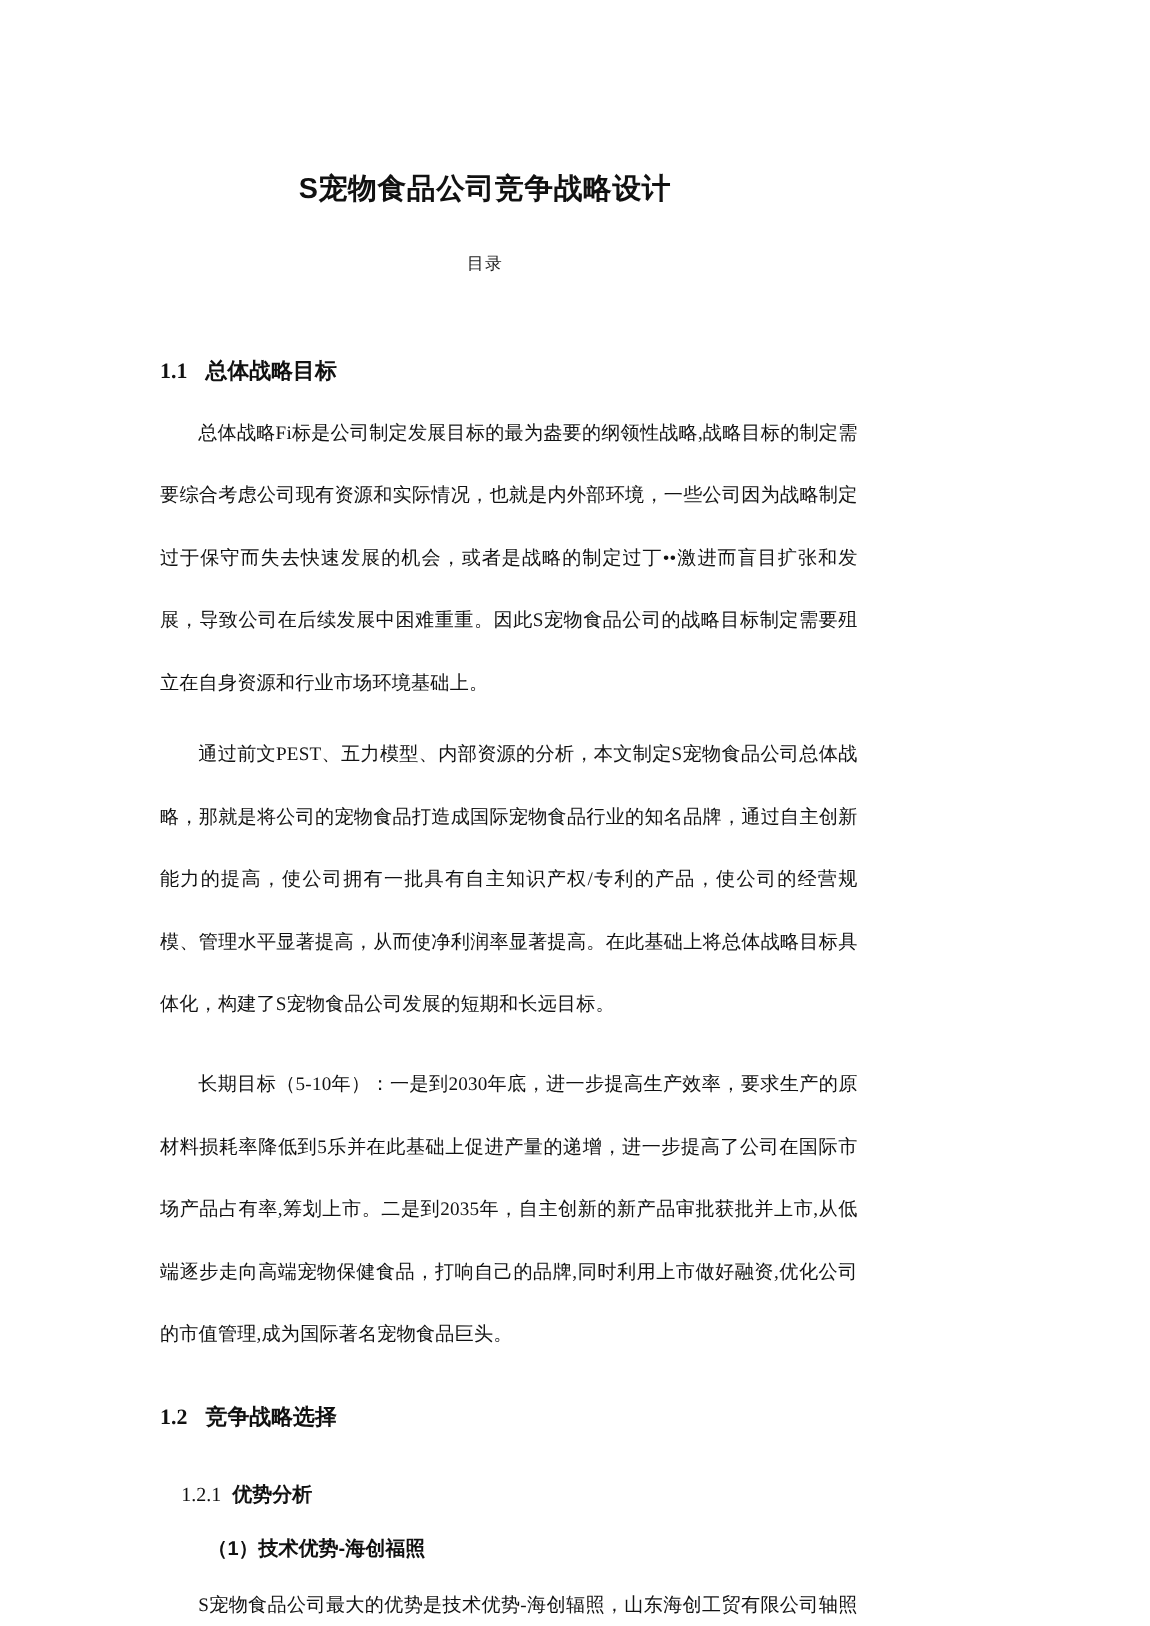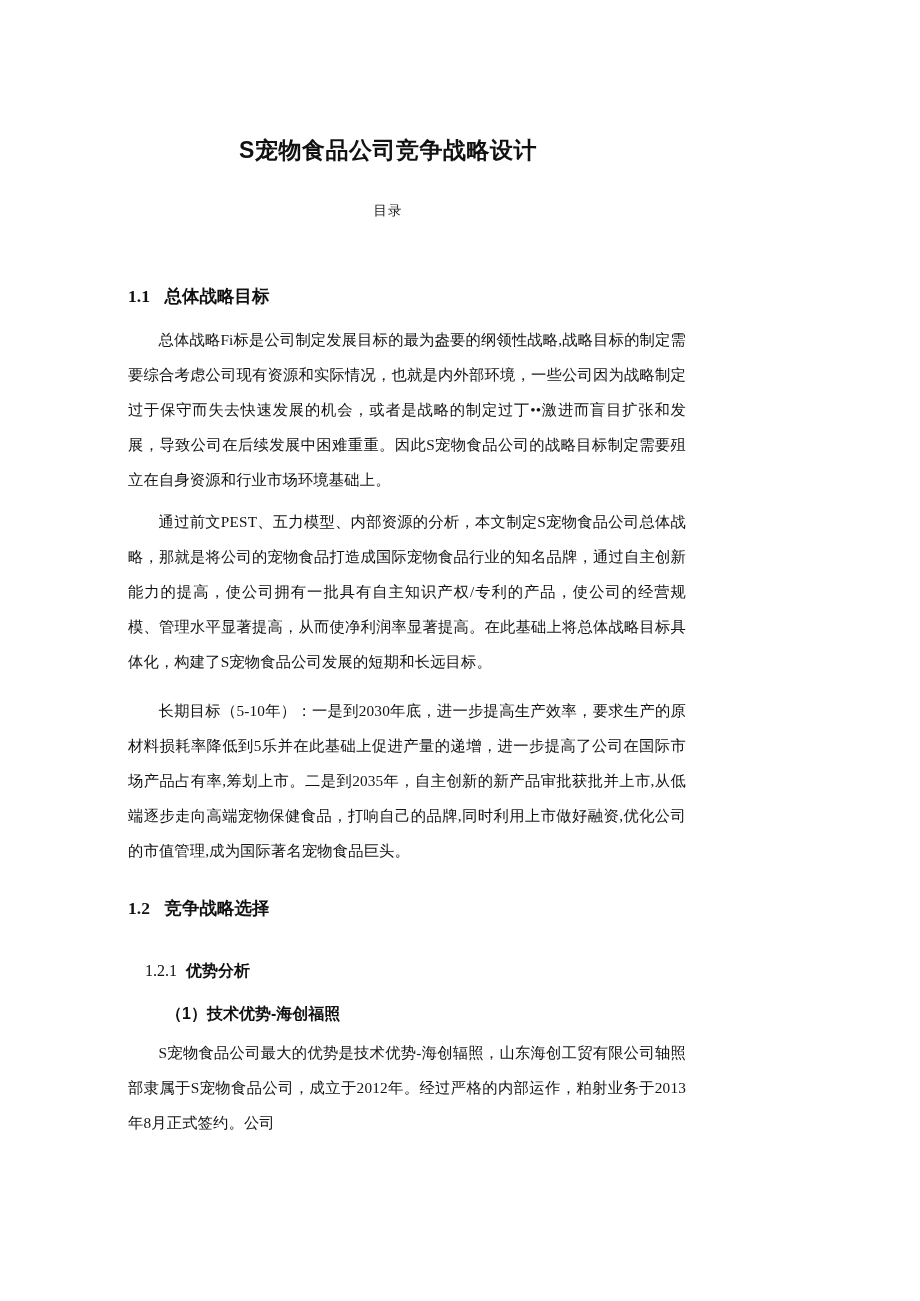--- a/index.html
+++ b/index.html
@@ -74,21 +74,21 @@
     font-weight: bold;
     font-size: 16px;
     color: #111;
     margin: 0;
     padding-left: 38px;
     white-space: pre;
   }
   p.body-text {
     font-family: "Liberation Serif", "DejaVu Serif", serif;
     font-size: 15.3px;
-    line-height: 35px;
+    line-height: 50px;
     text-align: justify;
     text-justify: inter-ideograph;
     text-indent: 2em;
     margin: 0;
     color: #121212;
     letter-spacing: 0.15px;
   }
   .sp-title-to-h2 { height: 64px; }
   .sp-h2-to-p { height: 14px; }
   .sp-p { height: 7px; }

